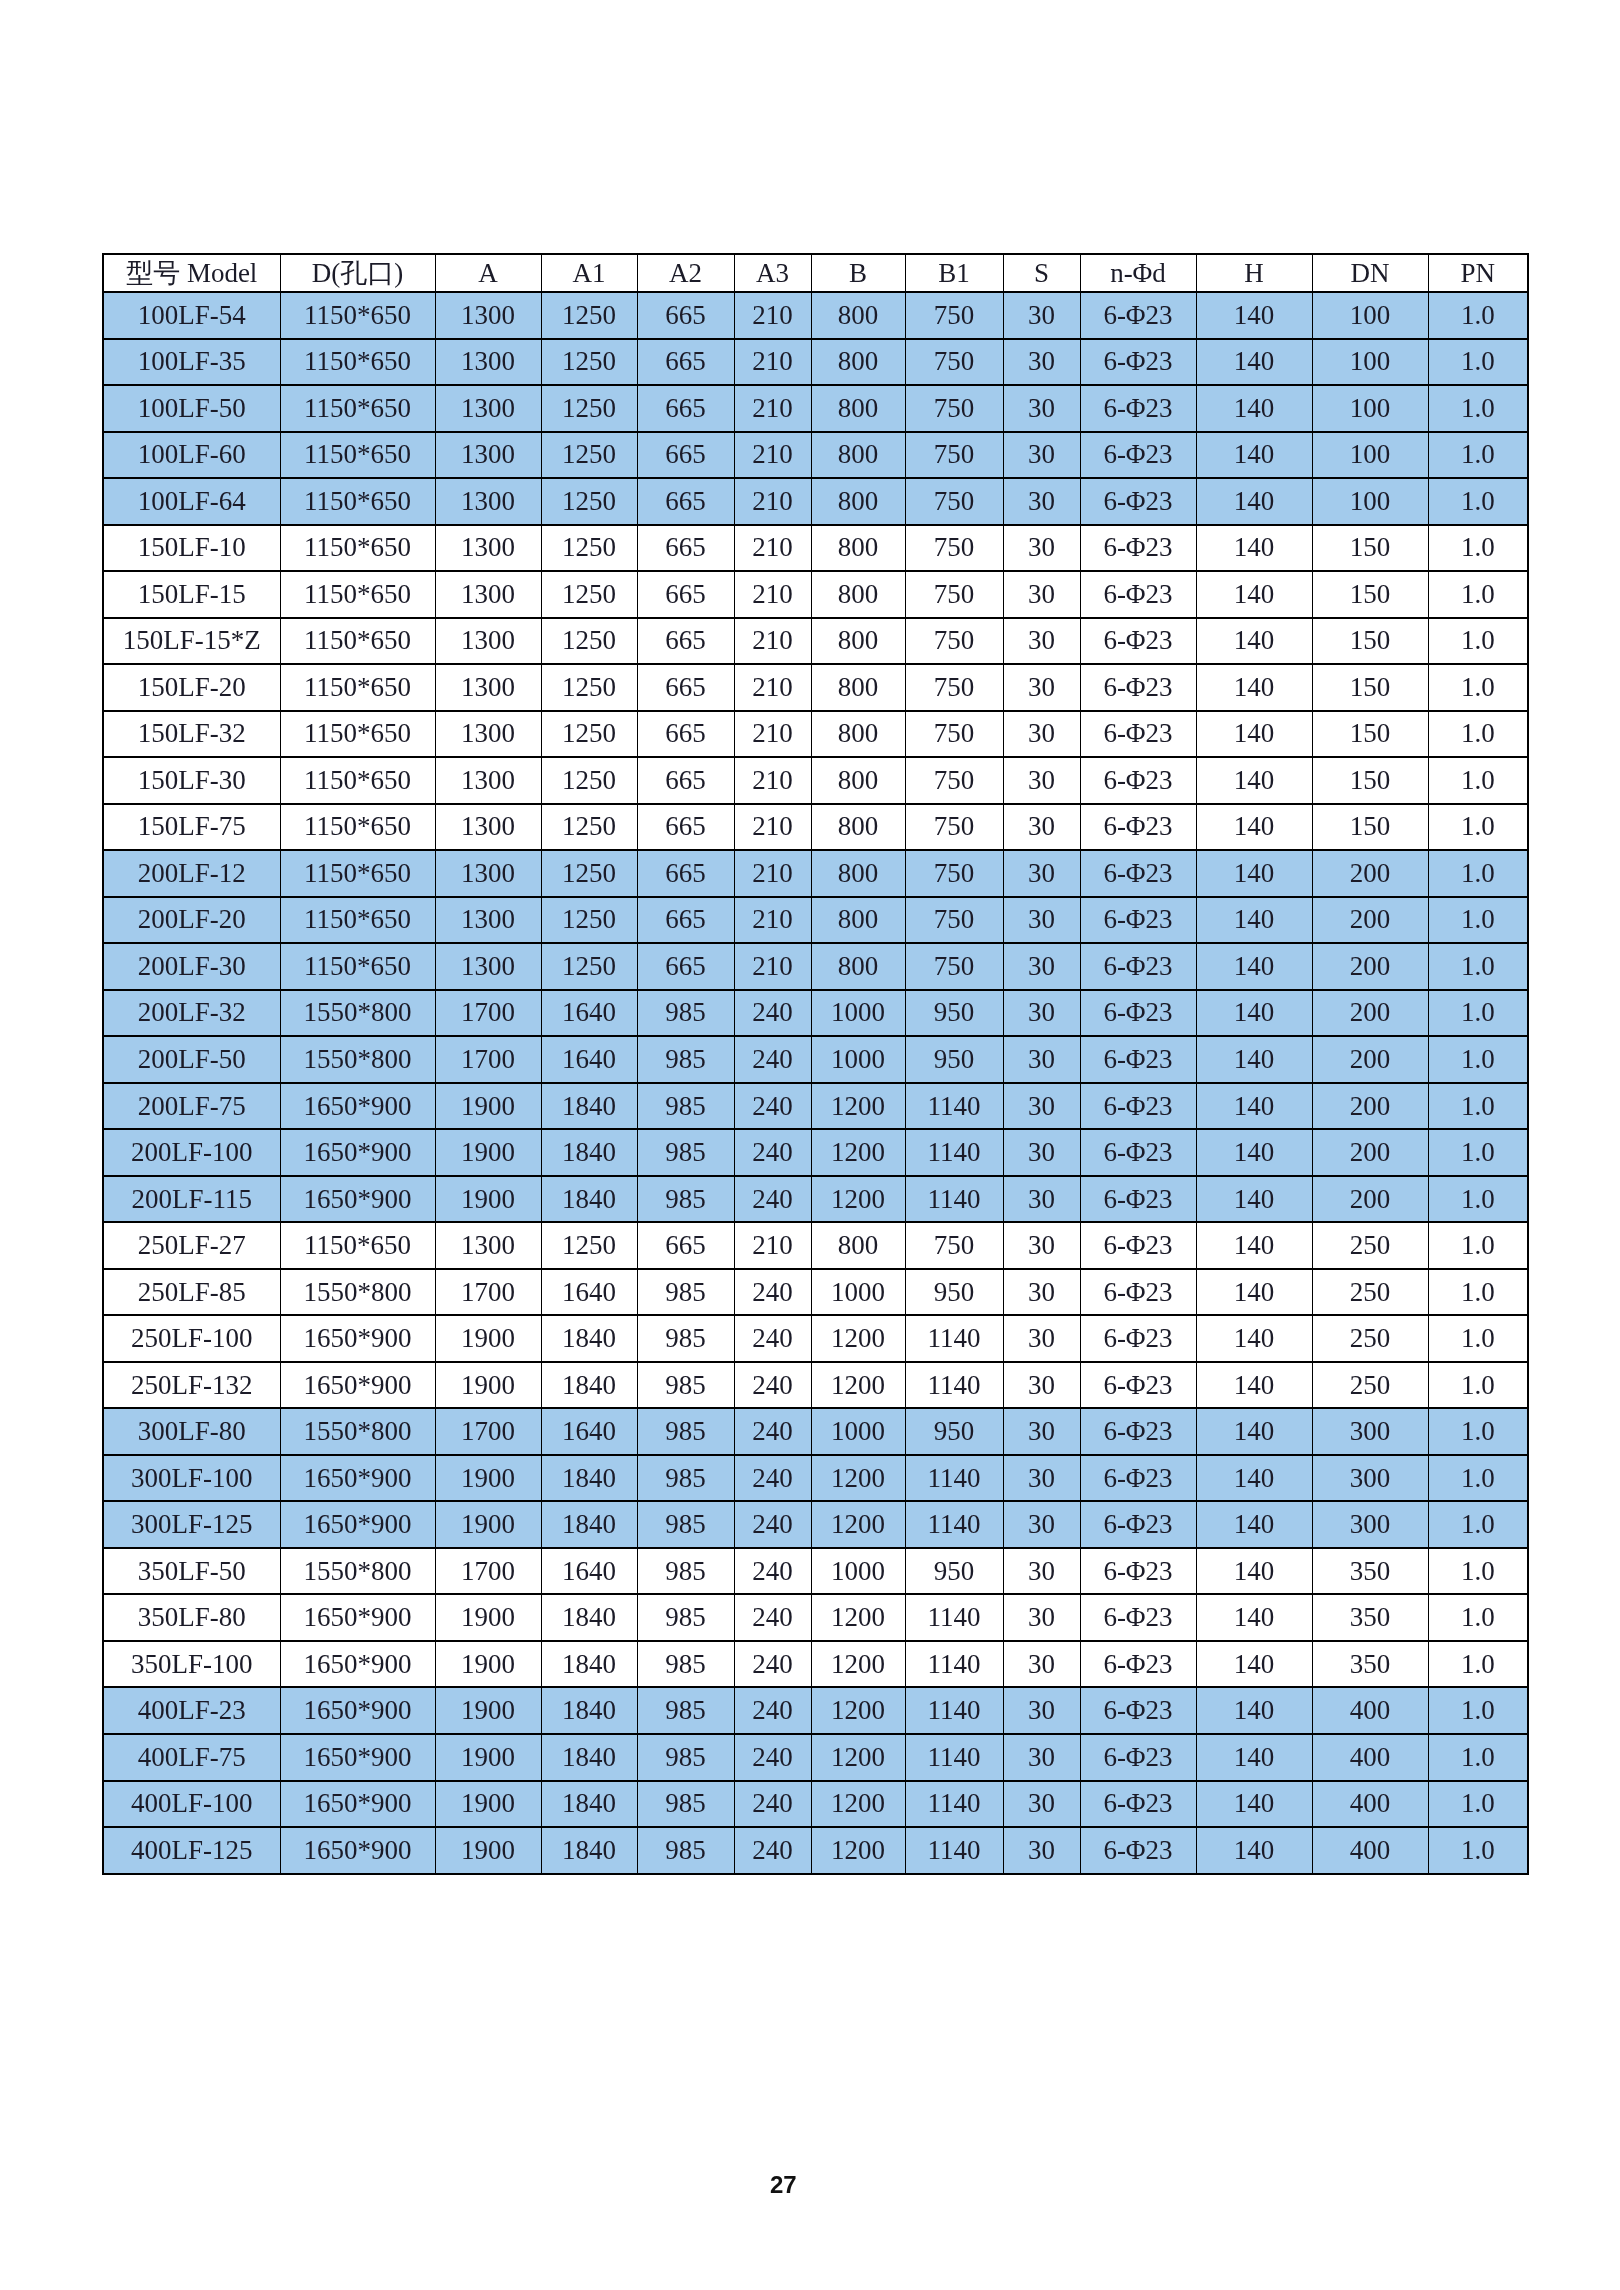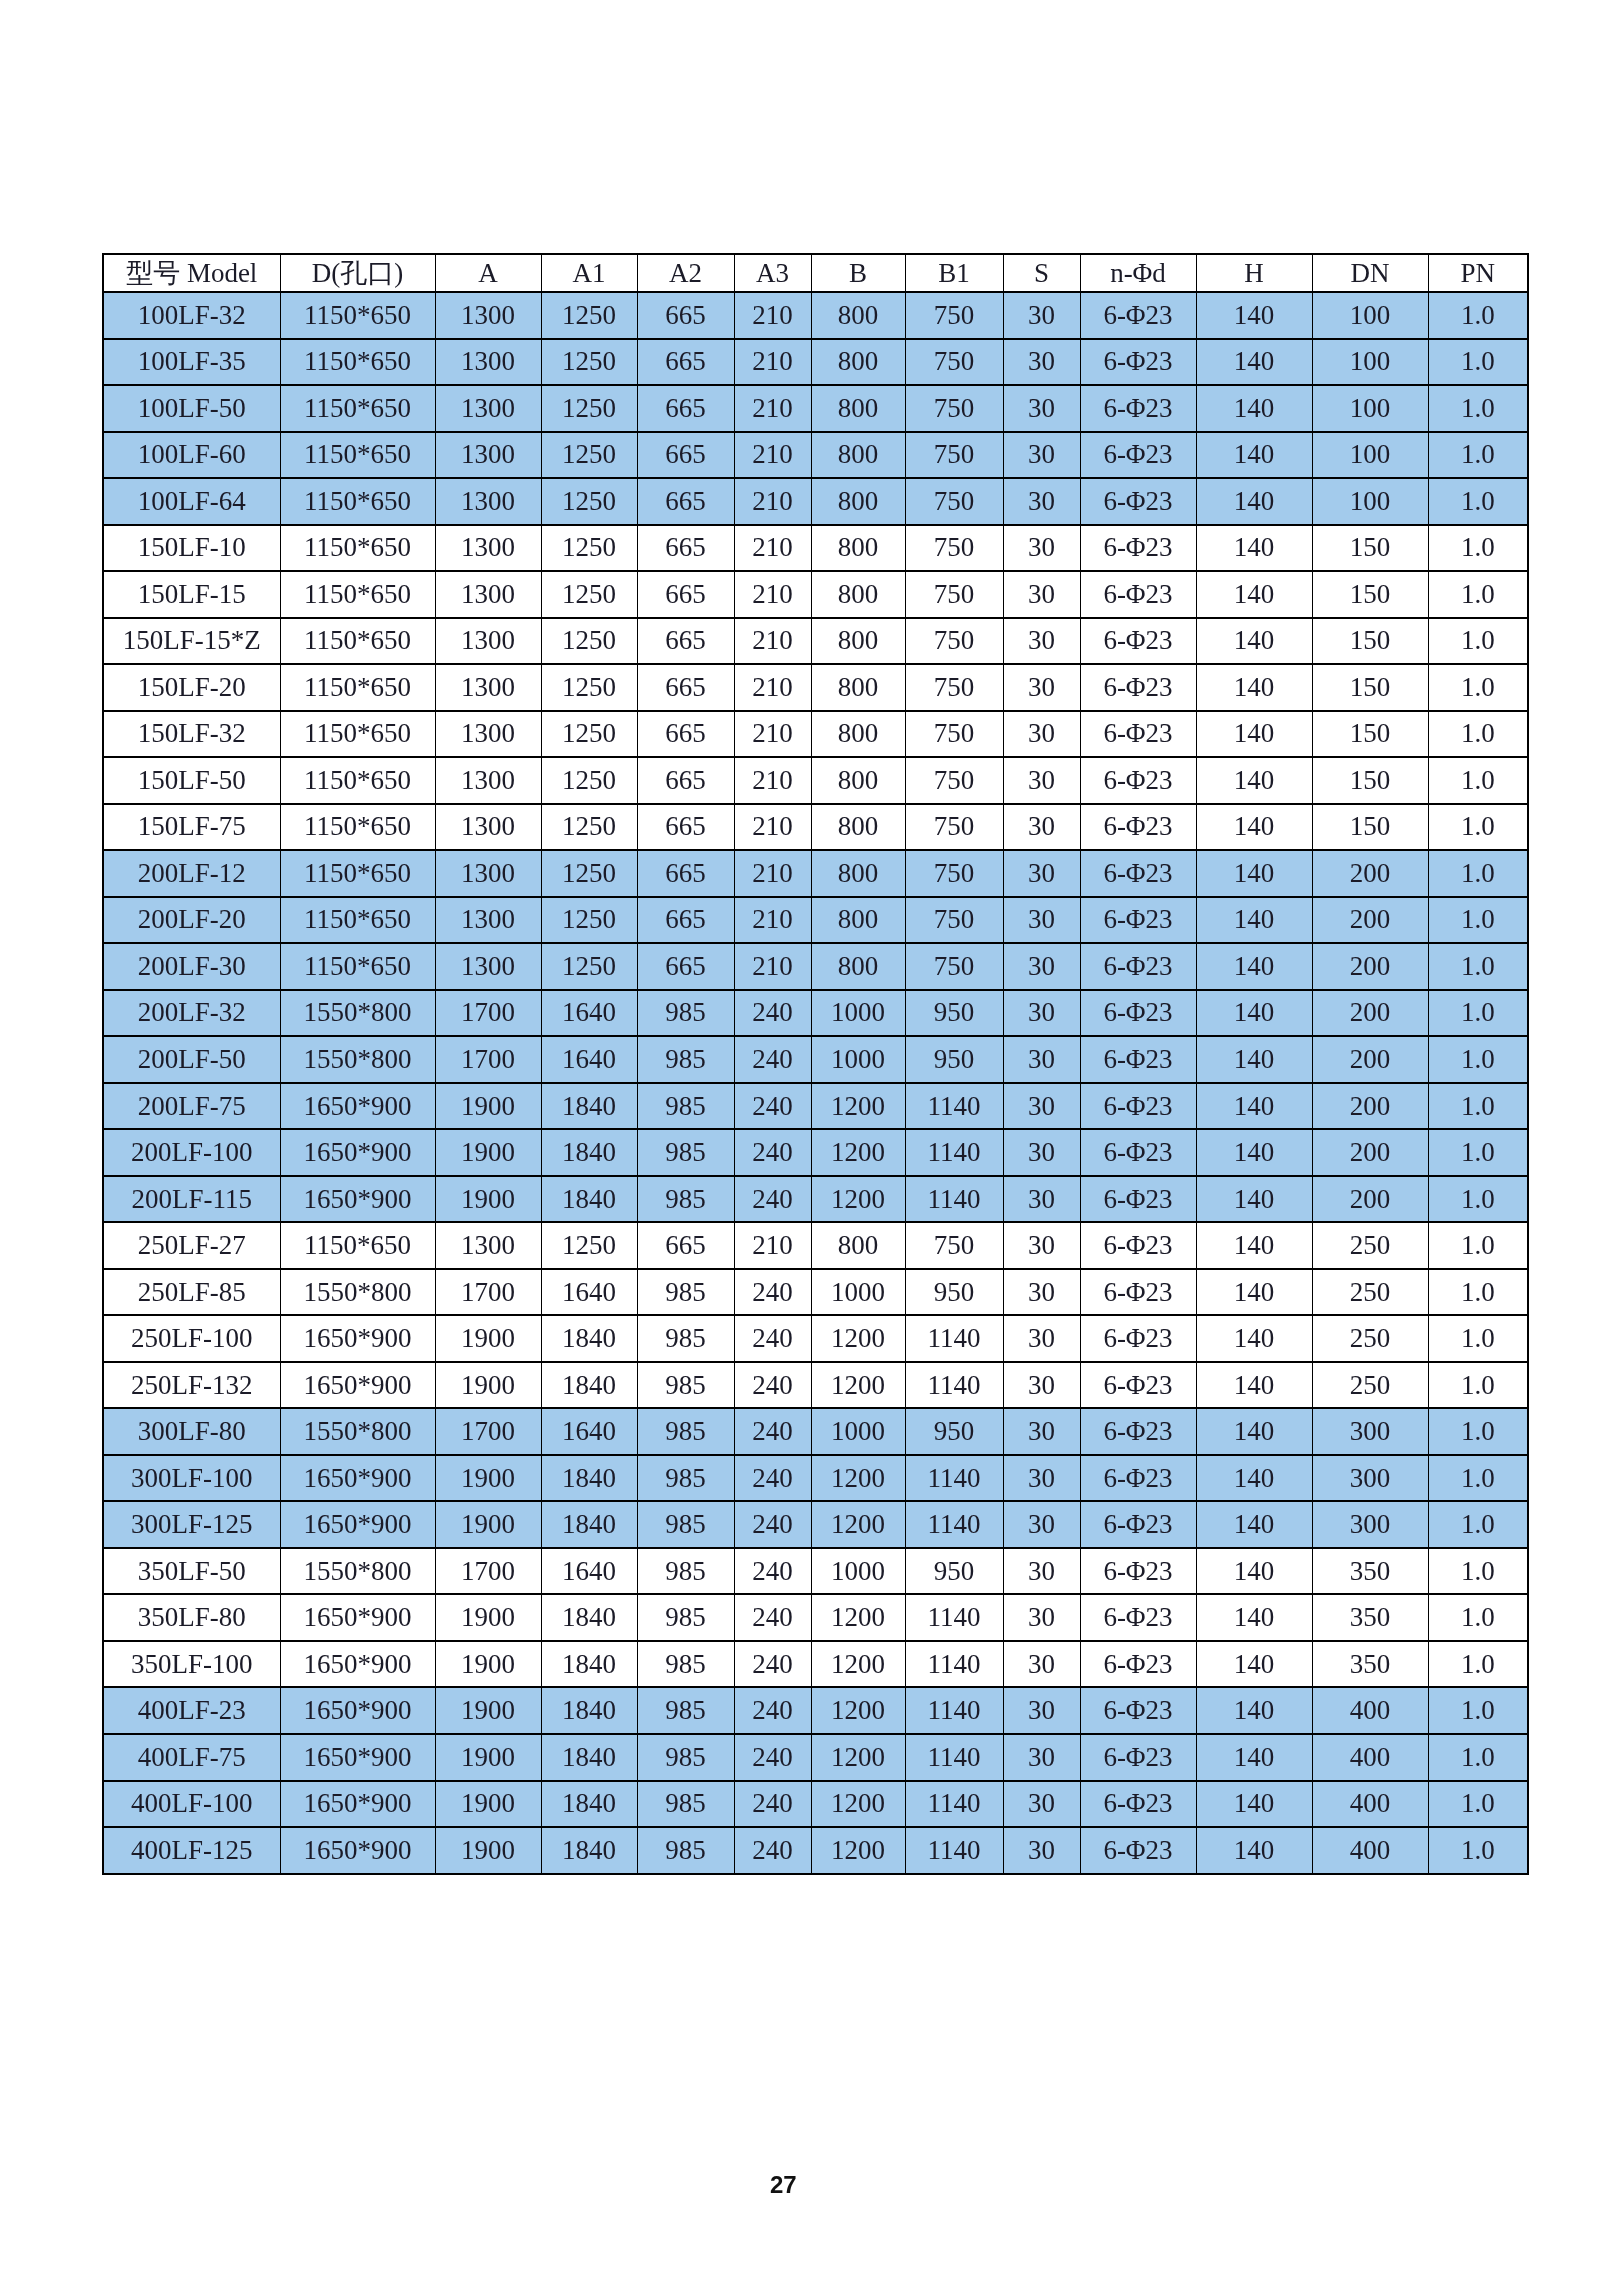--- a/index.html
+++ b/index.html
@@ -89,21 +89,21 @@
           <th>B1</th>
           <th>S</th>
           <th>n-Φd</th>
           <th>H</th>
           <th>DN</th>
           <th>PN</th>
         </tr>
     </thead>
     <tbody>
         <tr class="hl">
-          <td>100LF-32</td>
+          <td>100LF-54</td>
           <td>1150*650</td>
           <td>1300</td>
           <td>1250</td>
           <td>665</td>
           <td>210</td>
           <td>800</td>
           <td>750</td>
           <td>30</td>
           <td>6-Φ23</td>
           <td>140</td>
@@ -239,21 +239,21 @@
           <td>210</td>
           <td>800</td>
           <td>750</td>
           <td>30</td>
           <td>6-Φ23</td>
           <td>140</td>
           <td>150</td>
           <td>1.0</td>
         </tr>
         <tr>
-          <td>150LF-50</td>
+          <td>150LF-30</td>
           <td>1150*650</td>
           <td>1300</td>
           <td>1250</td>
           <td>665</td>
           <td>210</td>
           <td>800</td>
           <td>750</td>
           <td>30</td>
           <td>6-Φ23</td>
           <td>140</td>

